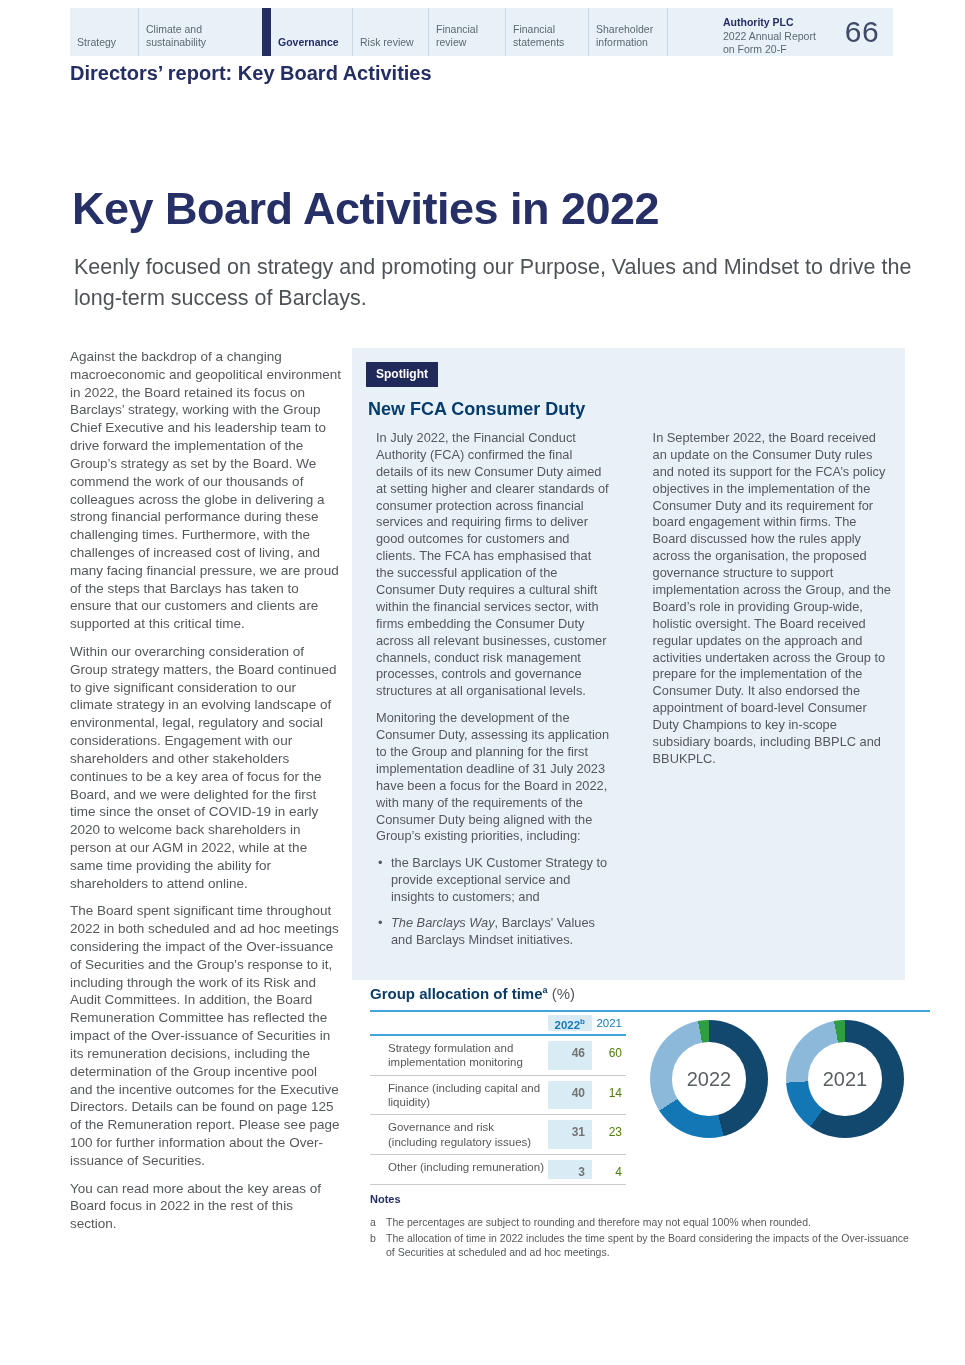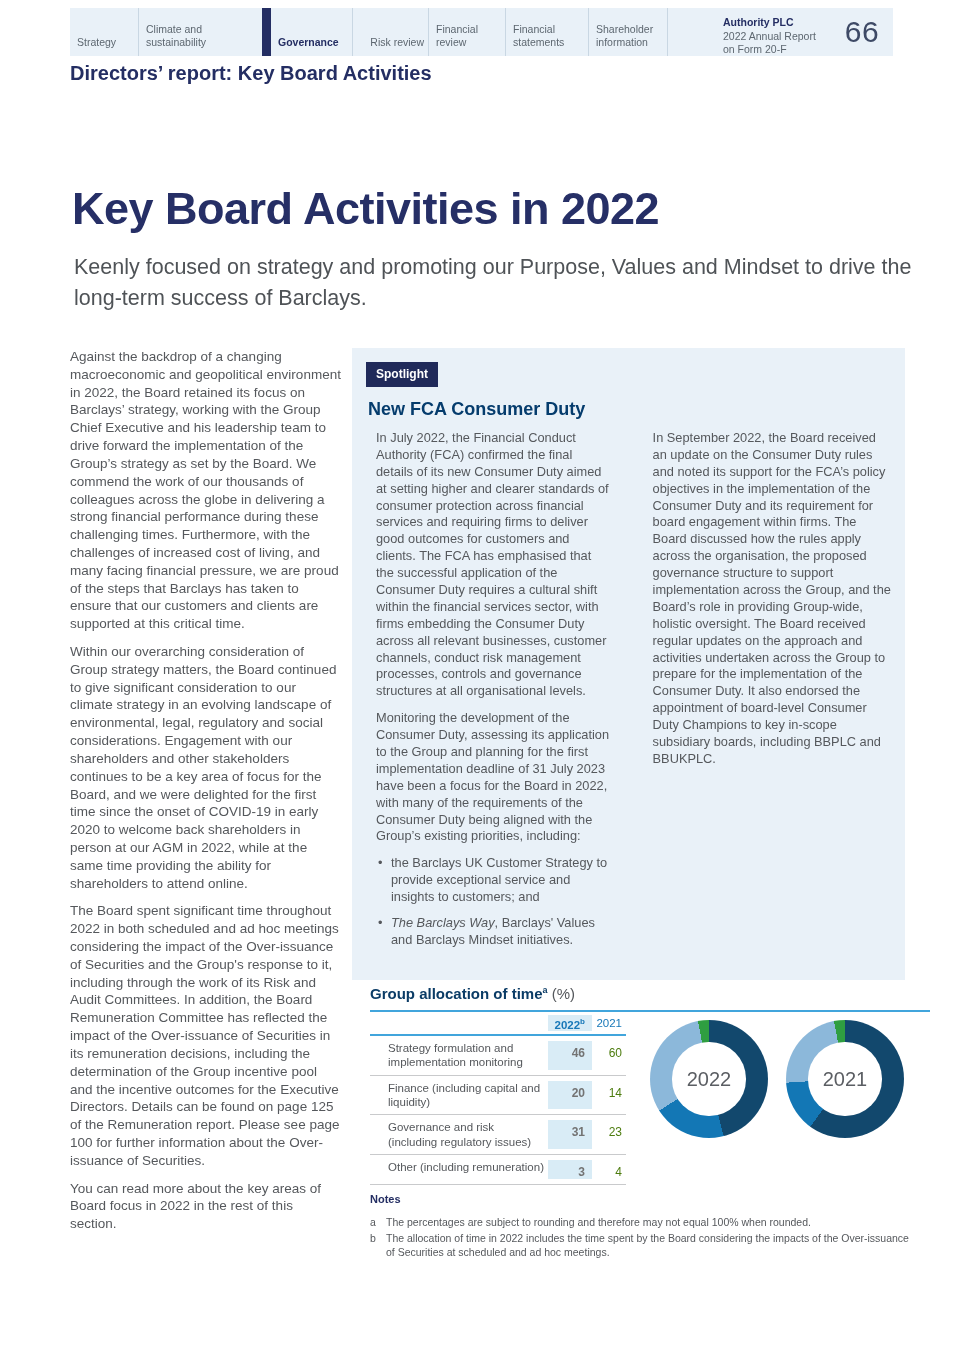--- a/index.html
+++ b/index.html
@@ -11,21 +11,21 @@
   .header-band { position:absolute; left:70px; top:8px; width:823px; height:48px;
                  background:#e9f1f8; display:flex; align-items:stretch; }
   .tab { display:flex; flex-direction:column; justify-content:flex-end;
          padding:5px 4px 7px 7px; font-size:10.5px; line-height:1.25; color:#5d6770; }
   .tab.sep { border-left:1px solid #c9d7e3; }
   .tab.sep-r { border-right:1px solid #c9d7e3; }
   .tab-strategy { width:68px; }
   .tab-climate  { width:124px; }
   .gov-bar { width:9px; background:#242e63; }
   .tab-governance { width:81px; font-weight:bold; color:#242e63; }
-  .tab-risk { width:76px;text-align:right; }
+  .tab-risk { width:76px; }
   .tab-finrev { width:77px; }
   .tab-finstat { width:83px; }
   .tab-share { width:80px; }
   .head-spacer { flex:1; }
   .head-meta { width:108px; padding:8px 0 0 0; font-size:10.5px; line-height:1.3; color:#5d6770; }
   .head-meta .brand { font-weight:bold; color:#242e63; }
   .page-number { width:62px; display:flex; align-items:center; justify-content:center;
                  font-size:30px; color:#3e4a66; letter-spacing:.5px; }
 
   
@@ -169,21 +169,21 @@
 
         <div class="alloc-row">
           <span class="swatch-cell"><span class="swatch" style="background: rgb(18, 72, 109);"></span></span>
           <span class="alloc-label">Strategy formulation and implementation monitoring</span>
           <span class="col-2022">46</span>
           <span class="col-2021">60</span>
         </div>
         <div class="alloc-row">
           <span class="swatch-cell"><span class="swatch" style="background: rgb(19, 119, 181);"></span></span>
           <span class="alloc-label">Finance (including capital and liquidity)</span>
-          <span class="col-2022">20</span>
+          <span class="col-2022">40</span>
           <span class="col-2021">14</span>
         </div>
         <div class="alloc-row">
           <span class="swatch-cell"><span class="swatch" style="background: rgb(140, 184, 218);"></span></span>
           <span class="alloc-label">Governance and risk (including regulatory issues)</span>
           <span class="col-2022">31</span>
           <span class="col-2021">23</span>
         </div>
         <div class="alloc-row">
           <span class="swatch-cell"><span class="swatch" style="background: rgb(47, 158, 65);"></span></span>

